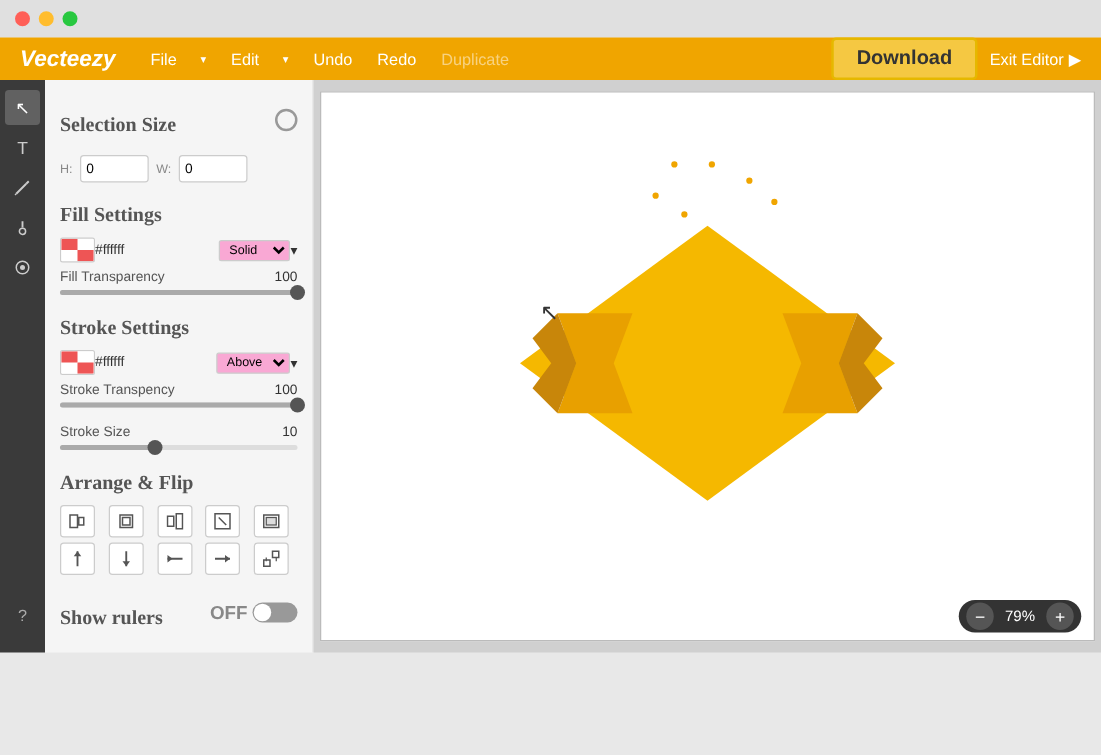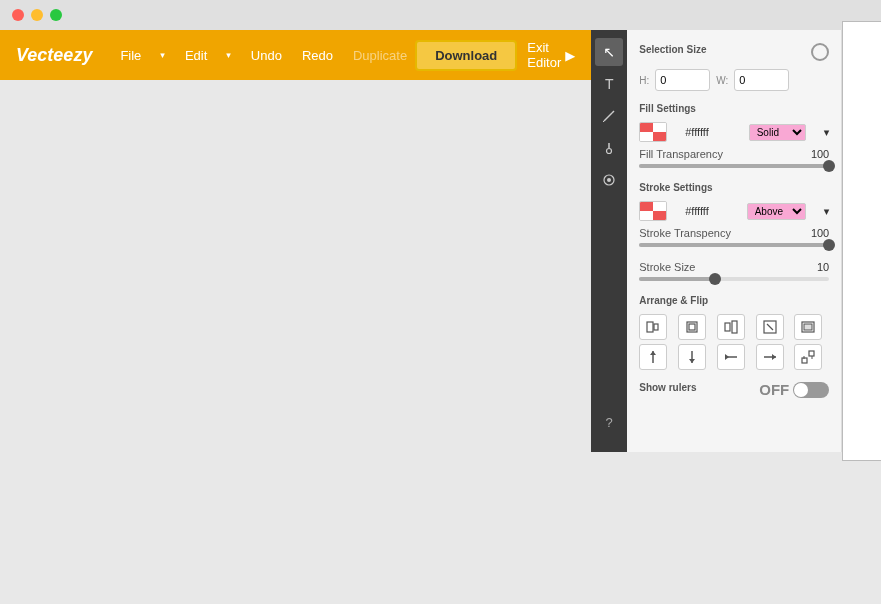--- a/index.html
+++ b/index.html
@@ -16,21 +16,21 @@
     }
     .traffic-light {
       width: 12px; height: 12px; border-radius: 50%;
       display: inline-block;
     }
     .tl-red { background: #ff5f57; }
     .tl-yellow { background: #ffbd2e; }
     .tl-green { background: #28c840; }
 
     
-    .app { display: flex; height: 422px; }
+    .app { display: flex; flex-direction: column; height: 422px; }
 
     
     .topnav {
       height: 50px;
       background: #f0a500;
       display: flex;
       align-items: center;
       padding: 0 16px;
       gap: 0;
     }
@@ -64,21 +64,21 @@
     }
     .nav-right {
       display: flex;
       align-items: center;
       gap: 10px;
     }
     .download-btn {
       background: #f5c842;
       border: 2px solid #e6b800;
       color: #333;
-      font-size: 13px;
+      font-size: 16px;
       font-weight: 600;
       padding: 6px 18px;
       border-radius: 4px;
       cursor: pointer;
     }
     .exit-editor-btn {
       color: white;
       font-size: 13px;
       cursor: pointer;
       display: flex;
@@ -117,25 +117,26 @@
     .left-panel {
       width: 215px;
       background: #f5f5f5;
       border-right: 1px solid #ddd;
       overflow-y: auto;
       padding: 10px 12px;
       font-size: 11px;
       color: #333;
     }
     .section-title {
-      font-size: 10px;
+      font-size: 16px;
       font-weight: 600;
       color: #555;
       margin-bottom: 8px;
-      margin-top: 4px;
+      margin-top: 18px;
+      font-family: Liberation Serif, serif;
     }
     .size-row {
       display: flex;
       align-items: center;
       gap: 6px;
       margin-bottom: 12px;
     }
     .size-label { font-size: 10px; color: #888; }
     .size-input {
       width: 55px;
@@ -153,21 +154,21 @@
       margin-bottom: 6px;
     }
     .circle-icon {
       width: 18px; height: 18px;
       border: 2px solid #999;
       border-radius: 50%;
     }
     .fill-row {
       display: flex;
       align-items: center;
-      gap: 18px;
+      gap: 0;
       margin-bottom: 6px;
     }
     .color-swatch {
       width: 28px; height: 20px;
       border: 1px solid #ccc;
       border-radius: 2px;
       display: flex; align-items: center; justify-content: center;
       background: white;
       overflow: hidden;
       flex-shrink: 0;

